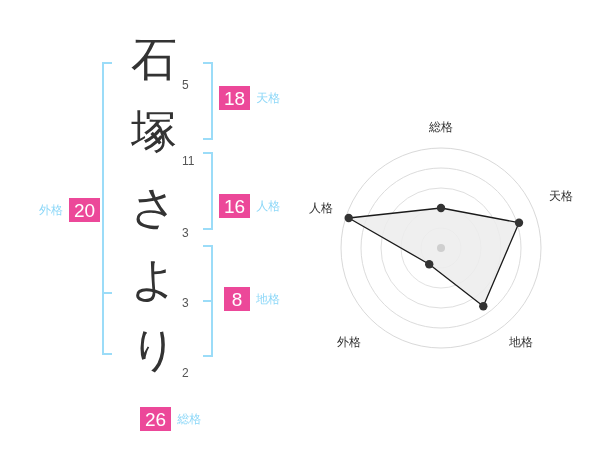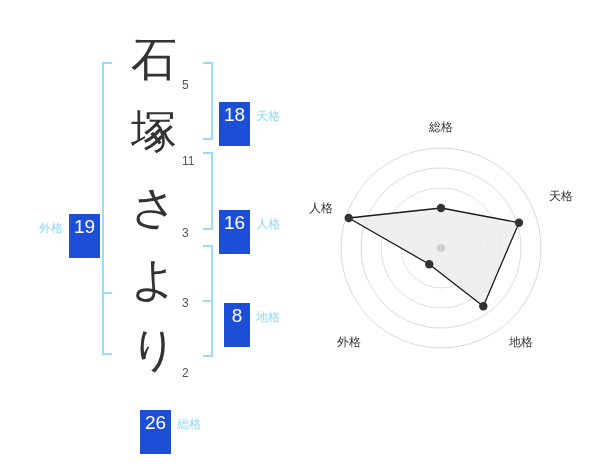--- a/index.html
+++ b/index.html
@@ -90,31 +90,30 @@
   }
 
   .badge-wrap {
     position: absolute;
     display: flex;
     align-items: center;
     white-space: nowrap;
   }
   .badge {
     display: inline-block;
-    background: #1d4ed8;
+    background: #ec4899;
     color: #ffffff;
     font-size: 19px;
     line-height: 26px;
-    height: 44px;
+    height: 24px;
     min-width: 26px;
     padding: 0 5px;
     text-align: center;
     box-sizing: border-box;
     font-family: "Liberation Sans", sans-serif;
-    margin-top: 16px;
   }
   .badge-label {
     color: #8ED8F8;
     font-size: 12px;
     margin-left: 6px;
     font-family: "DejaVu Sans", "Liberation Sans", sans-serif;
   }
   .badge-label-left {
     color: #8ED8F8;
     font-size: 12px;
@@ -201,24 +200,24 @@
       <span class="badge-label">人格</span>
     </div>
 
     <div class="badge-wrap" style="left:224px; top:287px;">
       <span class="badge">8</span>
       <span class="badge-label">地格</span>
     </div>
 
     <div class="badge-wrap" style="left:39px; top:198px;">
       <span class="badge-label-left">外格</span>
-      <span class="badge">19</span>
-    </div>
-
-    <div class="badge-wrap" style="left:140px; top:394px;">
+      <span class="badge">20</span>
+    </div>
+
+    <div class="badge-wrap" style="left:140px; top:407px;">
       <span class="badge">26</span>
       <span class="badge-label">総格</span>
     </div>
 
   </div>
 
   <div class="radar-panel">
 
     <svg class="radar-svg" width="300" height="470" viewBox="0 0 300 470">
       <g>

